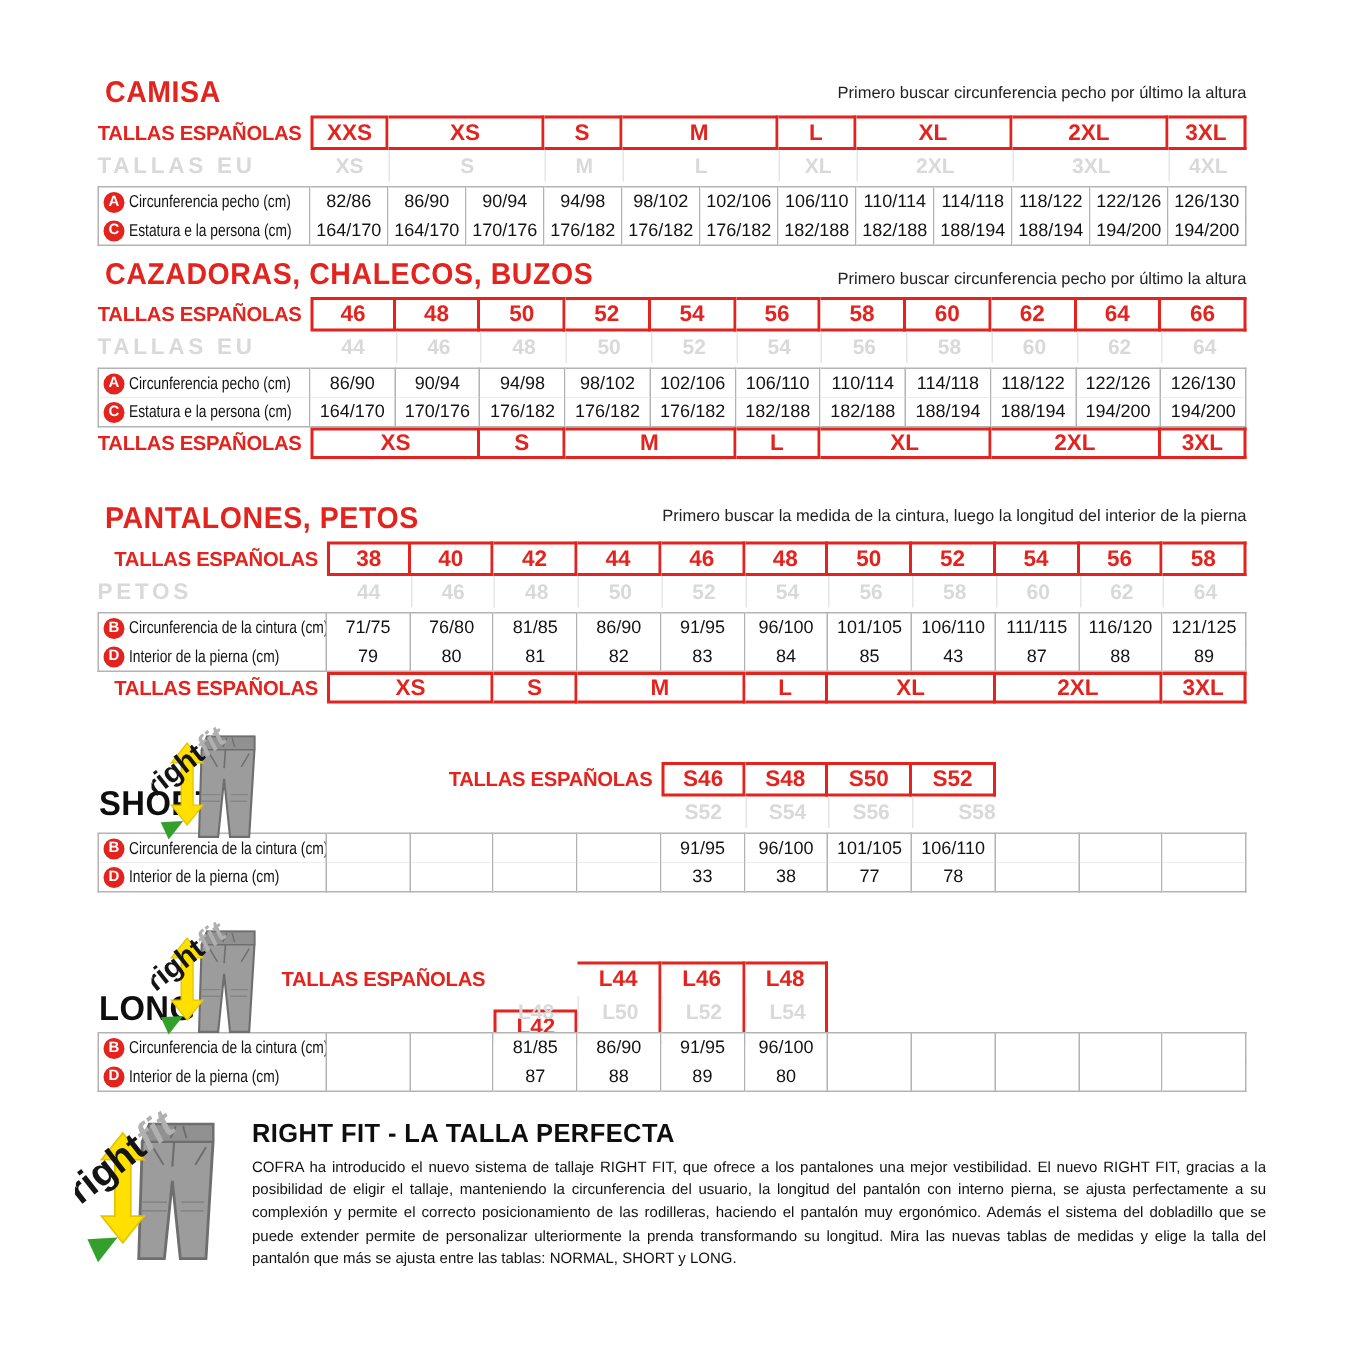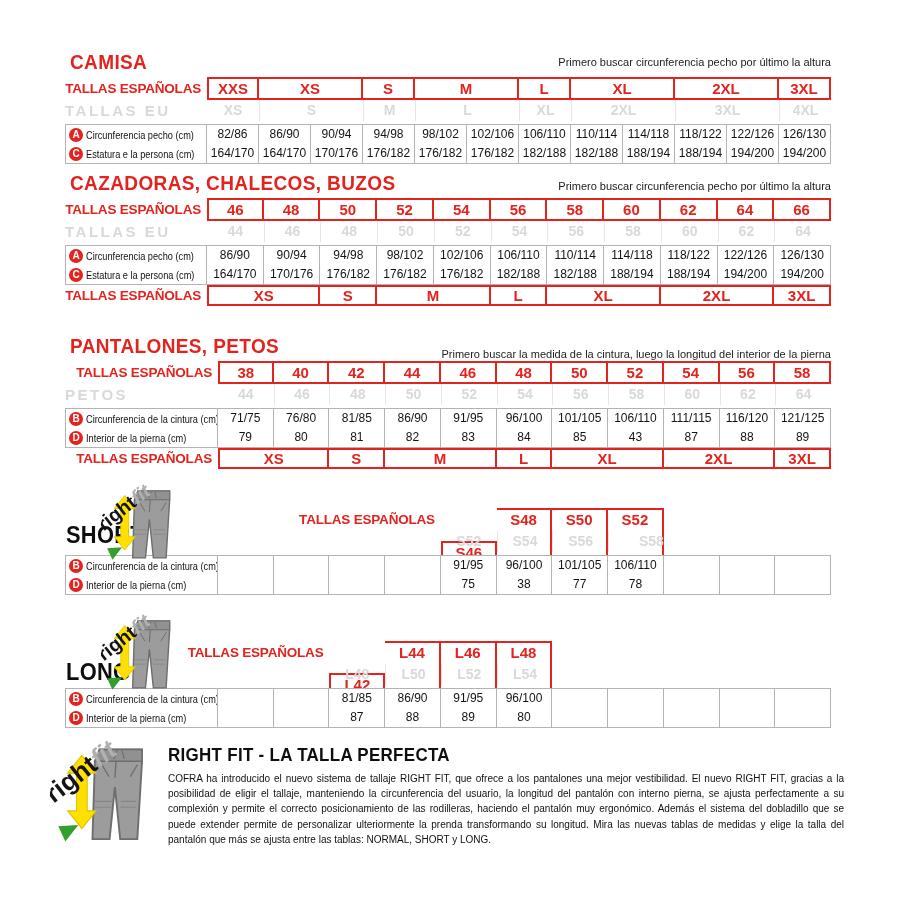--- a/index.html
+++ b/index.html
@@ -16,21 +16,21 @@
   #sec-pantalones{top:335px;}
   #sec-short{top:487px;}
   #sec-long{top:611px;}
   #sec-rightfit{top:738px;}
 
   .sec-title{color:var(--red); font-weight:bold; font-size:20px; margin:0 0 3px 70px;
              letter-spacing:.4px; transform:scaleX(.95); transform-origin:left; white-space:nowrap;}
   .sec-note{position:absolute; right:69px; font-size:11px; color:#222; white-space:nowrap;}
   #sec-camisa .sec-note{top:5px;}
   #sec-cazadoras .sec-note{top:8px;}
-  #sec-pantalones .sec-note{top:13px;}
+  #sec-pantalones .sec-note{top:3px;}
 
   .trow{display:grid; grid-template-columns:var(--labelw) repeat(var(--n),1fr); width:766px; margin-left:65px;}
   .hrow{height:23px;}
   .hbox{border:2px solid var(--red); border-left:none; color:var(--red); font-weight:bold;
         font-size:15px; text-align:center; line-height:19px; background:#fff;}
   .hbox.bfirst{border-left:2px solid var(--red);}
   .hlabel{color:var(--red); font-weight:bold; font-size:13.5px; text-align:right;
           padding-right:6px; line-height:23px; white-space:nowrap; letter-spacing:-.2px;}
   .grow{height:21px;}
   .glabel{color:var(--ghost); font-weight:bold; font-size:15px; letter-spacing:2.5px; line-height:21px;}
@@ -311,21 +311,21 @@
     <polygon points="27,13 39,28 31.5,28 31.5,60 39,60 27,75 15,60 22.5,60 22.5,28 15,28" fill="#ffe000" stroke="#e3c400" stroke-width="1"></polygon>
     <polygon points="7,73 24,72 13,86" fill="#33a02c"></polygon>
     <text transform="translate(3,54) rotate(-38)" font-size="22" font-weight="bold" fill="#141414" font-family="Liberation Sans, sans-serif">
       <tspan>right</tspan><tspan fill="#b0b0b0" font-style="italic">fit</tspan>
     </text>
   </svg>
       </div>
       <div class="tbl" style="--n: 11; --labelw: 153px;">
         <div class="trow hrow">
           <div class="hlabel" style="grid-column: 1 / span 5;">TALLAS ESPAÑOLAS</div>
-          <div class="hbox bfirst" style="grid-column: span 1; margin-top: 33px;">S46</div>
+          <div class="hbox bfirst" style="grid-column: span 1;">S46</div>
           <div class="hbox" style="grid-column: span 1;">S48</div>
           <div class="hbox" style="grid-column: span 1;">S50</div>
           <div class="hbox" style="grid-column: span 1;">S52</div>
           <div class="filler" style="grid-column: span 3;"></div>
         </div>
         <div class="trow grow">
           <div class="glabel" style="grid-column: 1 / span 5;"></div>
           <div class="gcell gfirst" style="grid-column: span 1;">S52</div>
           <div class="gcell" style="grid-column: span 1;">S54</div>
           <div class="gcell" style="grid-column: span 1;">S56</div>
@@ -352,21 +352,21 @@
         </div>
         <div class="trow drow">
           <div class="dlabel">
             <span class="badge">D</span>
             <span class="dlabel-text">Interior de la pierna (cm)</span>
           </div>
           <div class="dcell"></div>
           <div class="dcell"></div>
           <div class="dcell"></div>
           <div class="dcell"></div>
-          <div class="dcell">75</div>
+          <div class="dcell">33</div>
           <div class="dcell">38</div>
           <div class="dcell">77</div>
           <div class="dcell">78</div>
           <div class="dcell"></div>
           <div class="dcell"></div>
           <div class="dcell"></div>
         </div>
       </div>
     </section>
   <section class="sec" id="sec-long">

